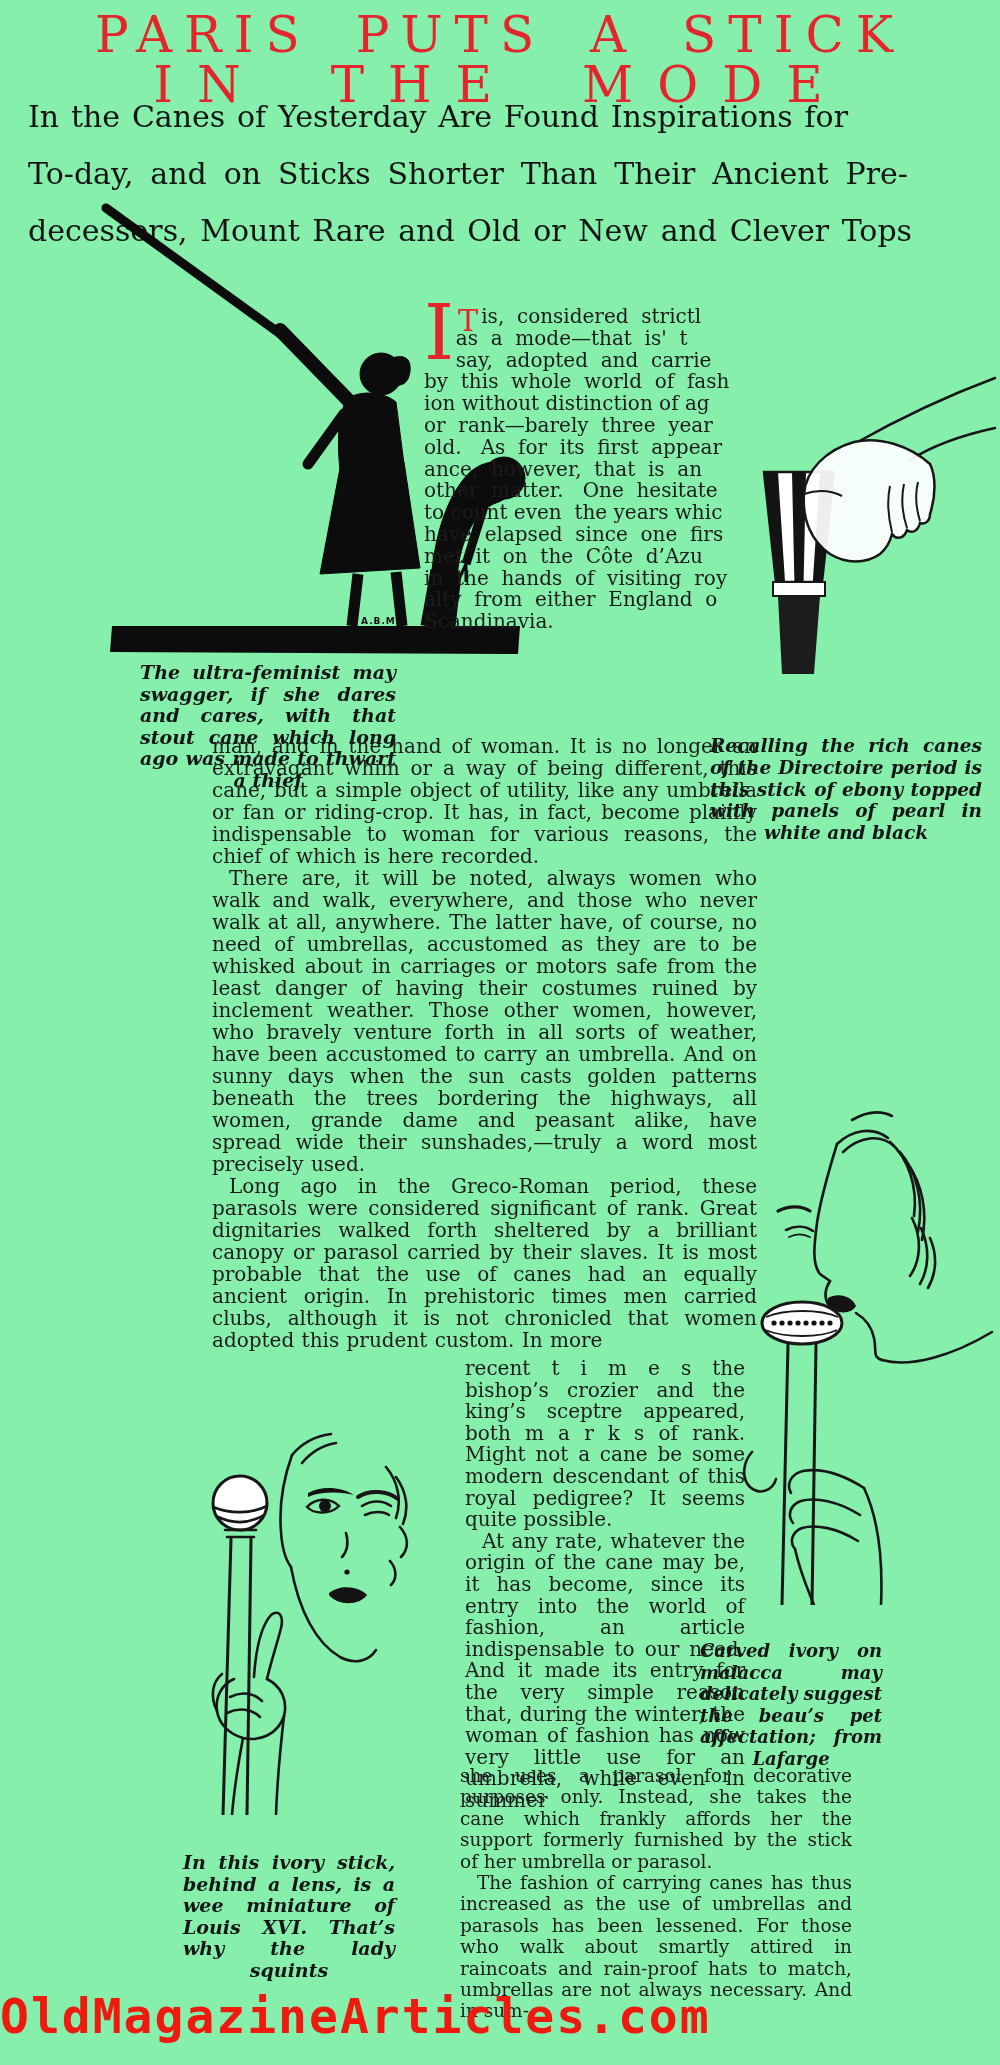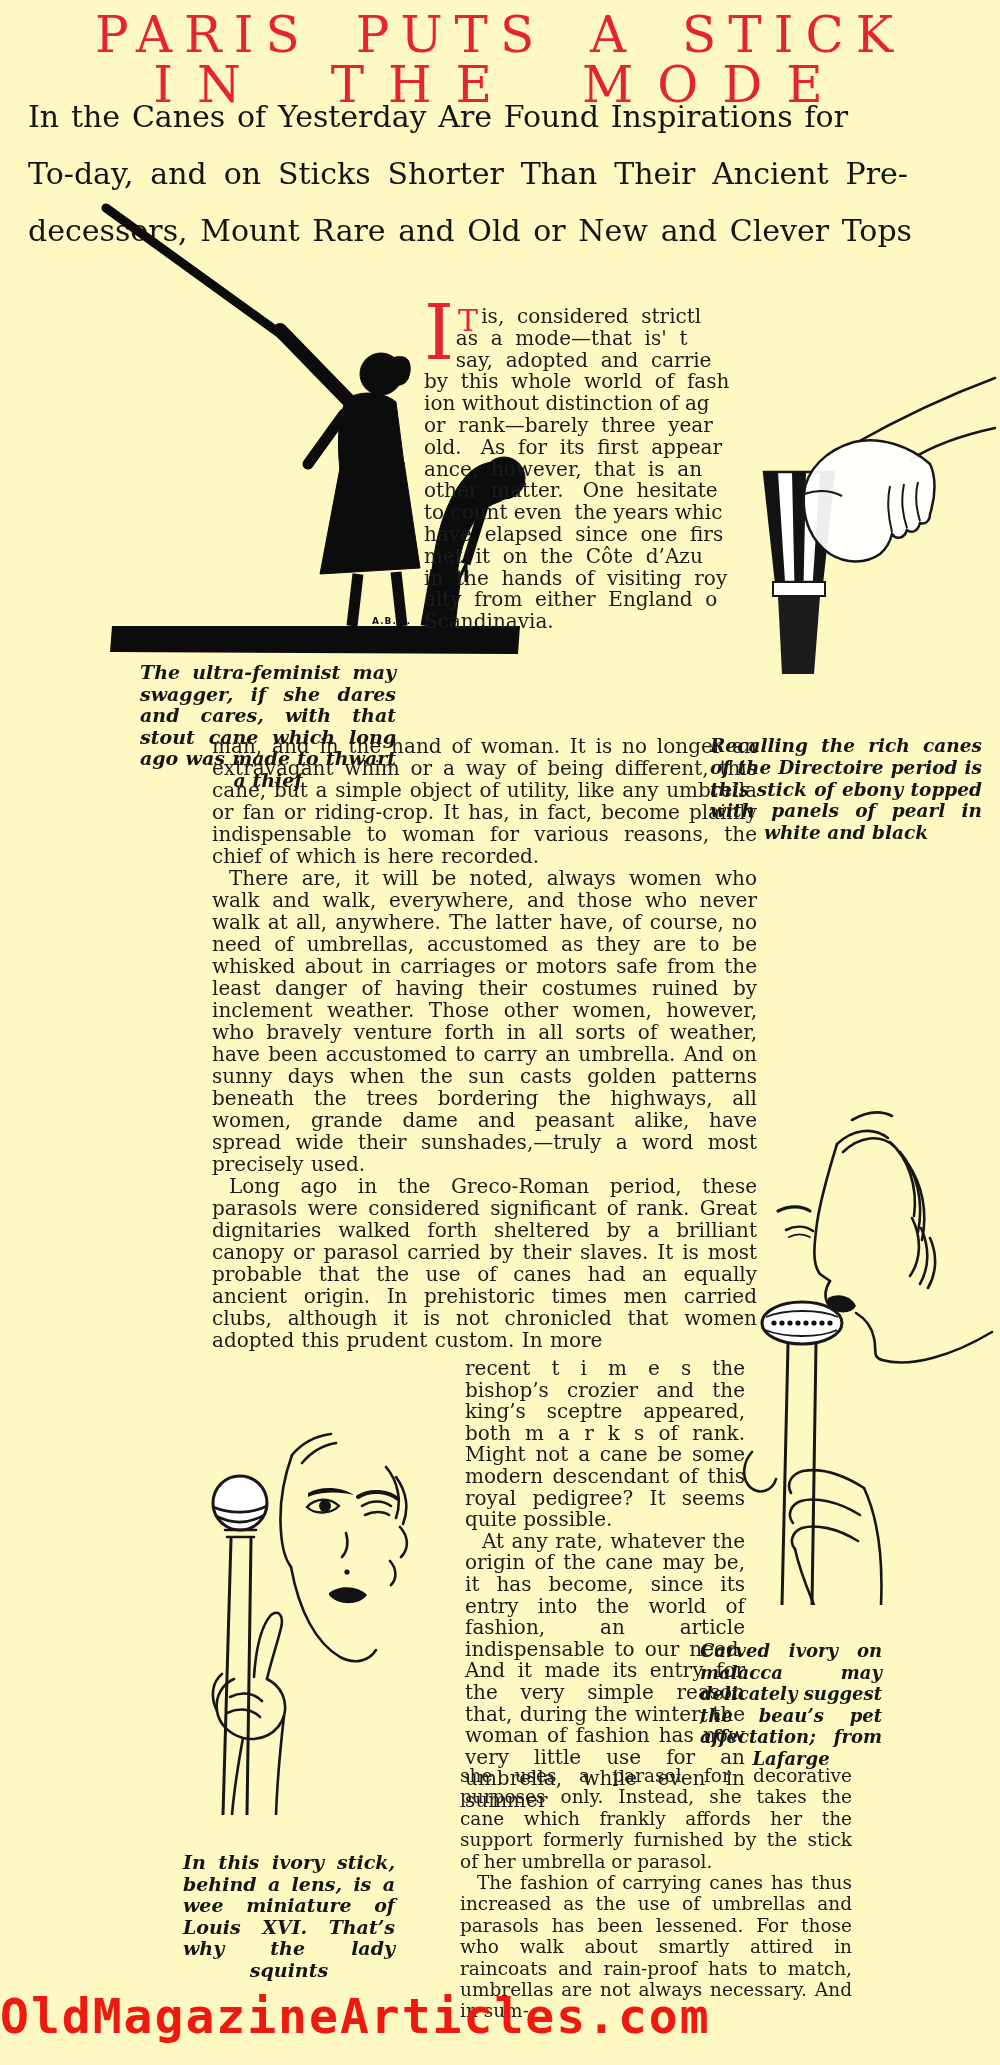--- a/index.html
+++ b/index.html
@@ -1,31 +1,31 @@
 <!DOCTYPE html>
 <html><head>
 <meta charset="utf-8">
 <style>
   html,body{margin:0;padding:0;background:#ffffff;}
-  .page{position:relative;width:1000px;height:2065px;background:#fef9c3;margin:0 auto;
+  .page{position:relative;width:1000px;height:2065px;background:#86efac;margin:0 auto;
         font-family:"DejaVu Serif",serif;color:#1b1b1b;overflow:hidden;}
   .abs{position:absolute;}
   .title-line{width:1000px;text-align:center;color:#e4252b;font-family:"DejaVu Serif",serif;}
   .t1{top:6px;left:0;font-size:50px;letter-spacing:12px;word-spacing:16px;}
   .t2{top:56px;left:0;font-size:50px;letter-spacing:24px;word-spacing:26px;}
   .sub{font-size:30px;line-height:34px;text-align:justify;text-align-last:justify;color:#151515;}
   .bodytxt{font-size:20px;line-height:21.8px;text-align:justify;color:#1c1c1c;margin-left:40px;}
   .pretxt{white-space:pre;font-size:20px;line-height:21.8px;color:#1c1c1c;}
   .wide p,.narrow p,.bottom p{margin:0;padding:0;}
   .indent{text-indent:17px;}
   .cap{font-style:italic;font-weight:bold;text-align:justify;text-align-last:center;color:#161616;}
   .dropcap{color:#e4252b;font-weight:normal;}
   .footer{width:856px;color:#ee1a10;font-family:"DejaVu Sans Mono",monospace;
           font-weight:bold;font-size:48px;letter-spacing:2px;}
-  .sig{font-family:"DejaVu Sans",sans-serif;font-size:9px;font-weight:bold;letter-spacing:1px;color:#111;margin-left:11px;}
+  .sig{font-family:"DejaVu Sans",sans-serif;font-size:9px;font-weight:bold;letter-spacing:1px;color:#111;}
   svg{display:block;}
 </style>
 </head>
 <body>
 
 <div class="page">
 
   <div class="abs title-line t1">PARIS PUTS A STICK</div>
   <div class="abs title-line t2">IN THE MODE</div>
 

